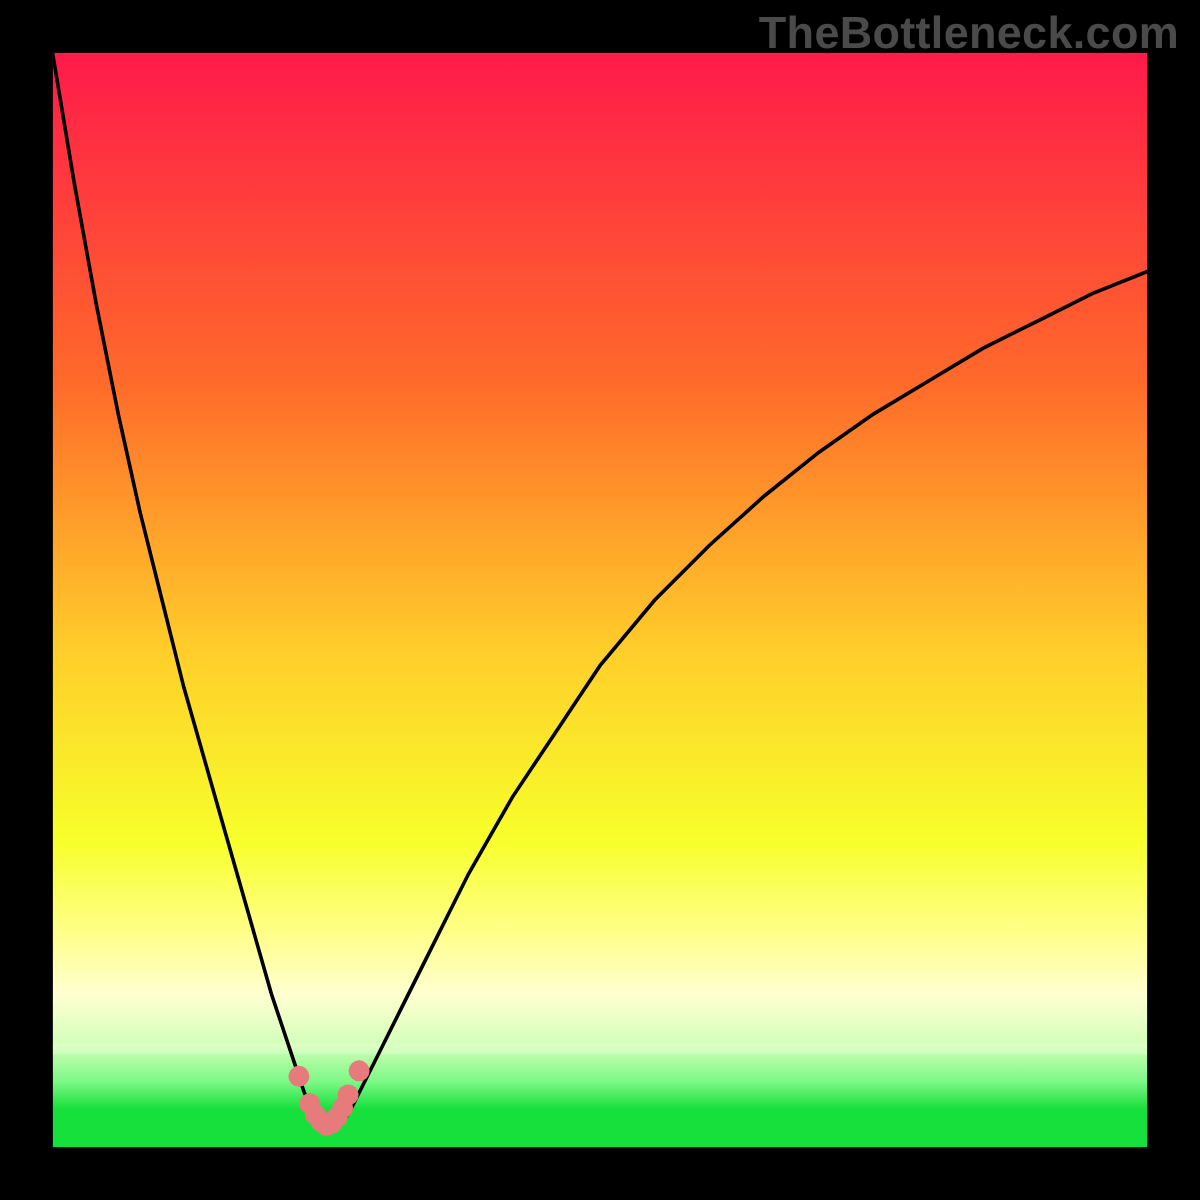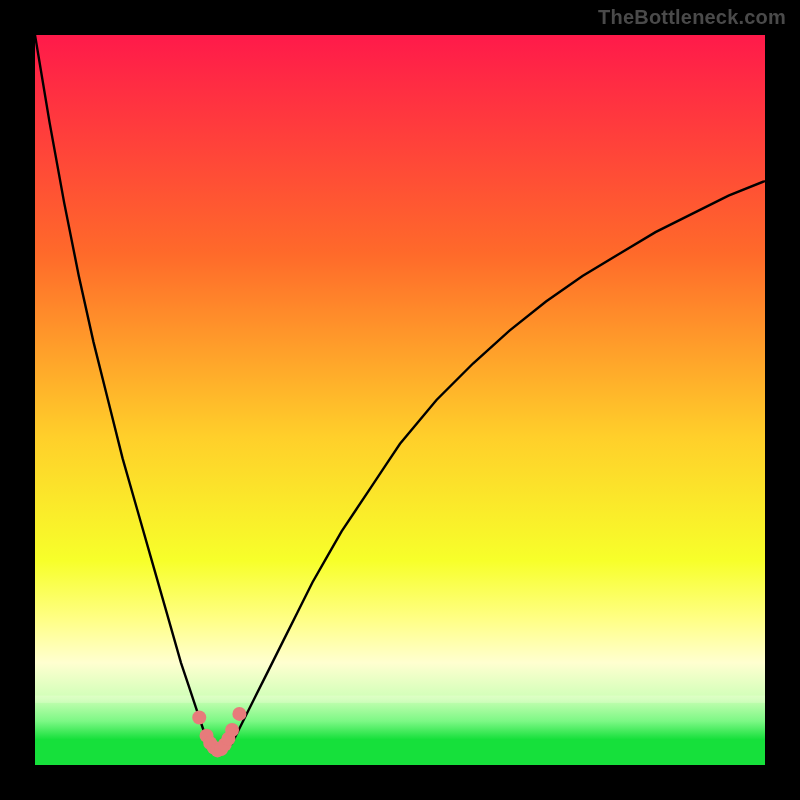--- a/index.html
+++ b/index.html
@@ -14,21 +14,21 @@
     width: 800px;
     height: 800px;
     background: #000;
     position: relative;
   }
   .watermark {
     position: absolute;
     top: 6px;
     right: 14px;
     color: #4a4a4a;
-    font-size: 20px;
+    font-size: 30px;
     font-weight: 600;
     letter-spacing: 0.2px;
     z-index: 10;
   }
   .plot {
     position: absolute;
     left: 35px;
     top: 35px;
     width: 730px;
     height: 730px;

